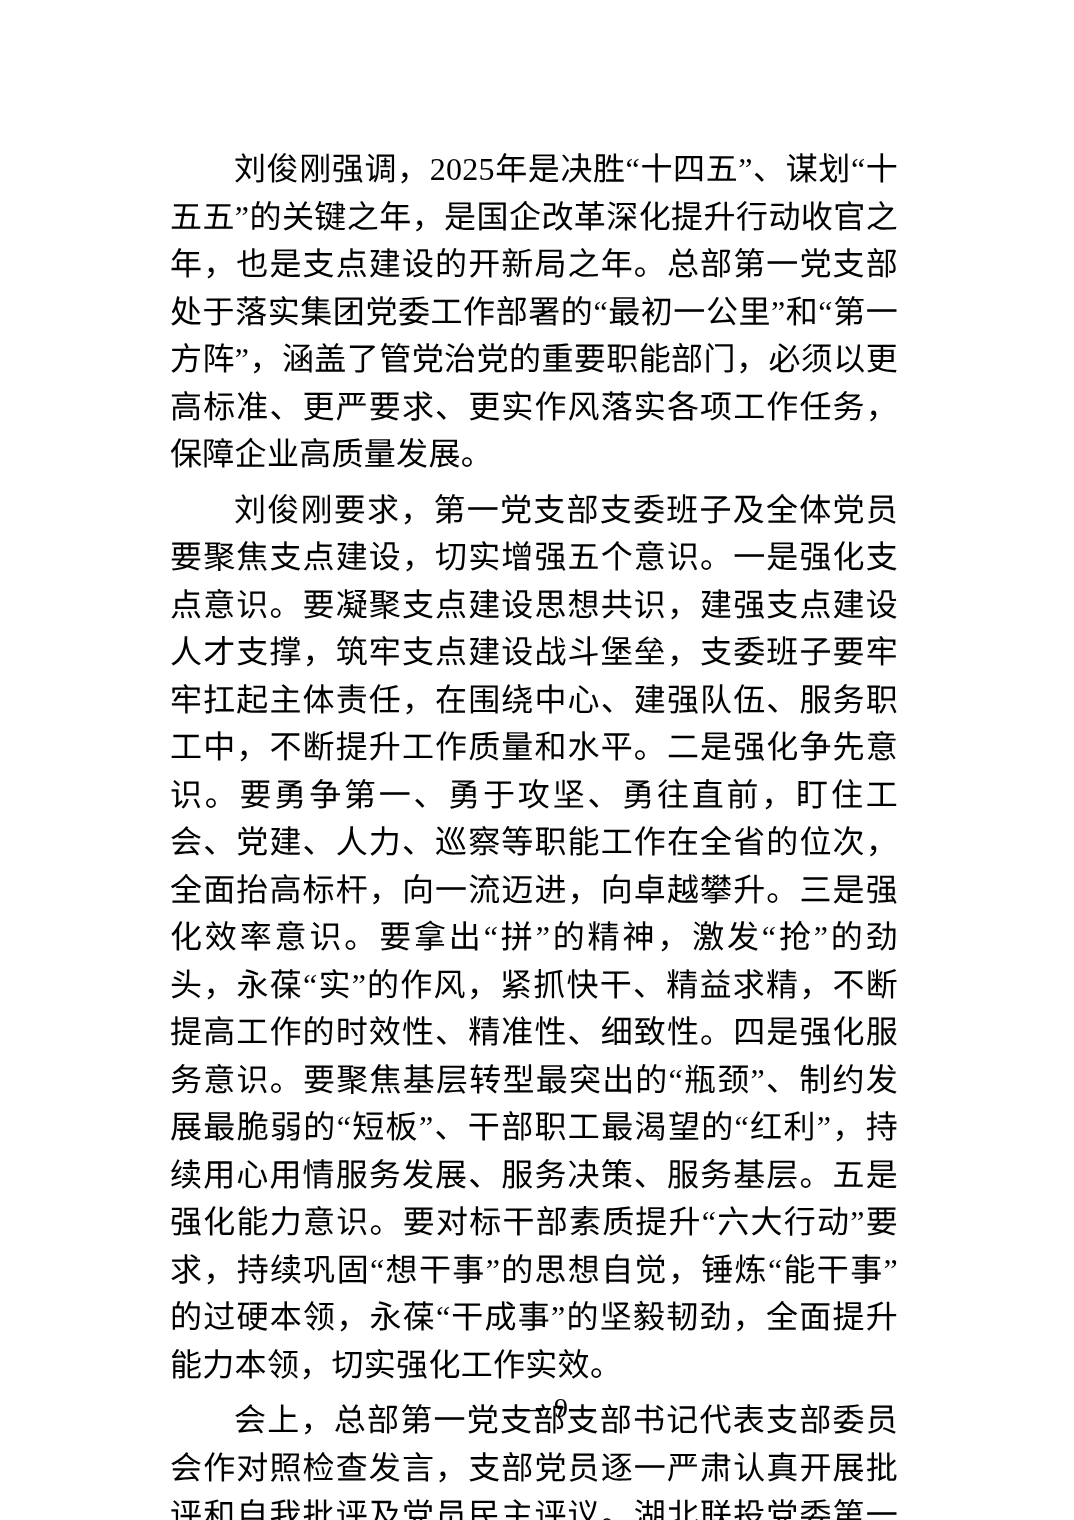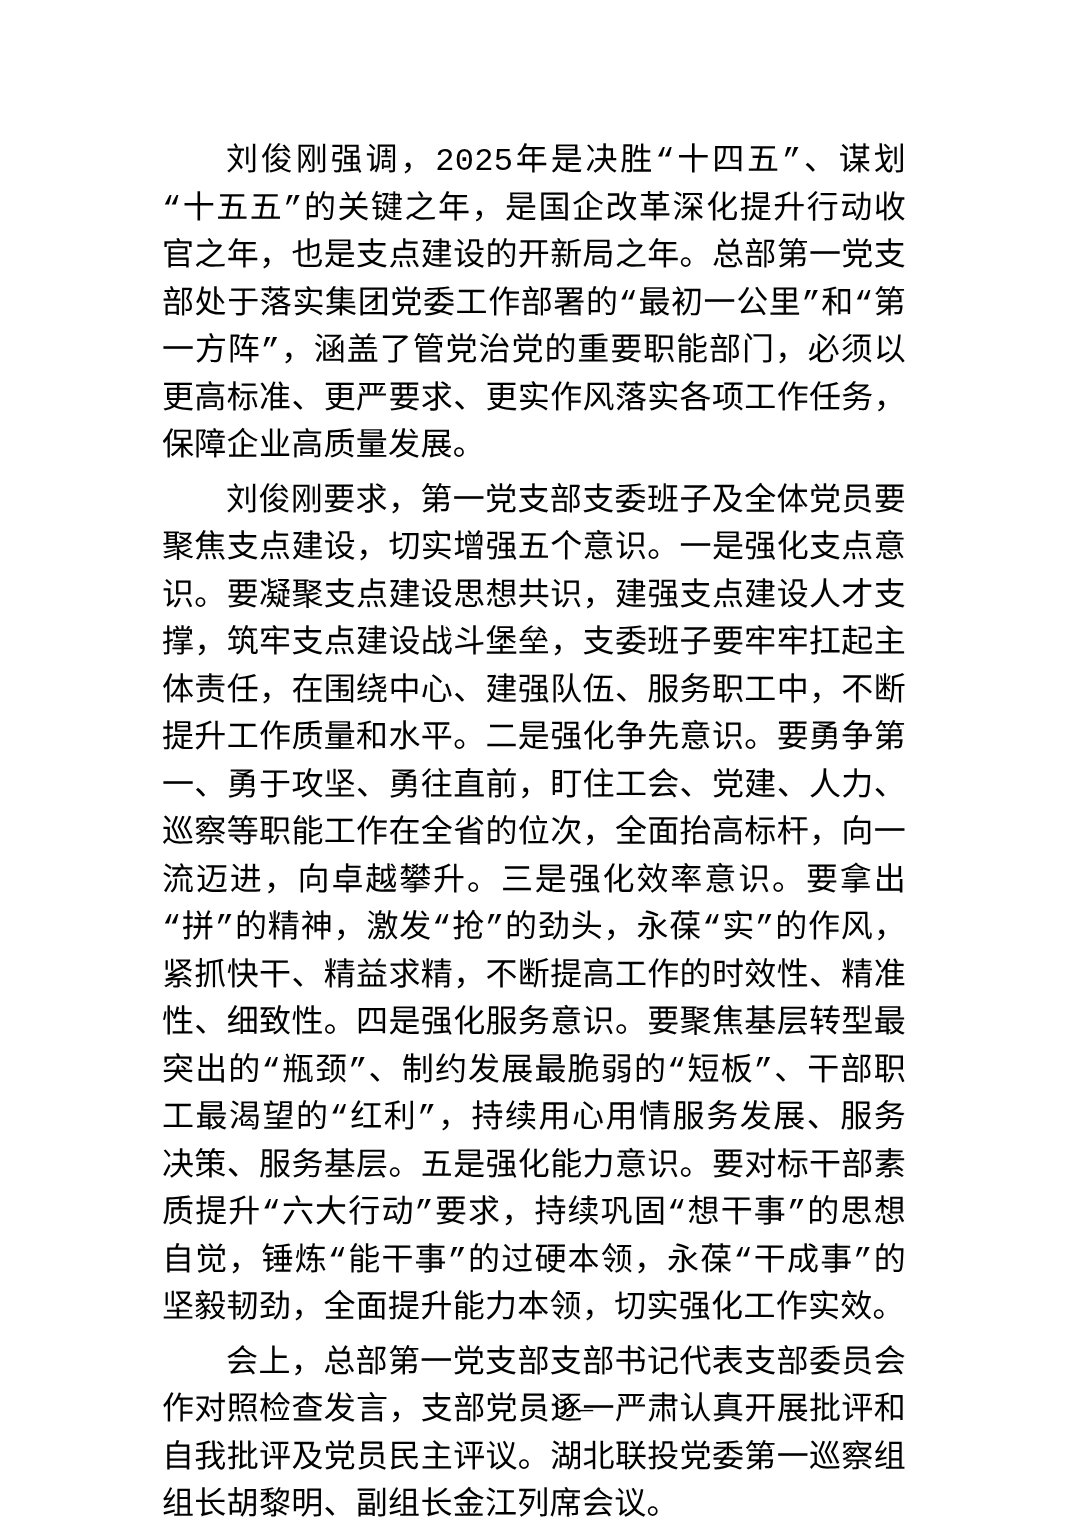--- a/index.html
+++ b/index.html
@@ -23,23 +23,22 @@
     top: 138px;
     width: 744px;
     font-size: 32px;
     line-height: 47.5px;
     text-align: justify;
     text-justify: inter-ideograph;
     letter-spacing: 0.3px;
     color: #000000;
   }
   .body-text p {
-    margin: 0;
+    margin: 8px;
     text-indent: 2em;
-    font-family: Liberation Mono, monospace;
   }
   .body-text p + p {
     margin-top: 7px;
   }
   .footer {
     position: absolute;
     top: 1392px;
     left: 50px;
     right: 0;
     text-align: center;

